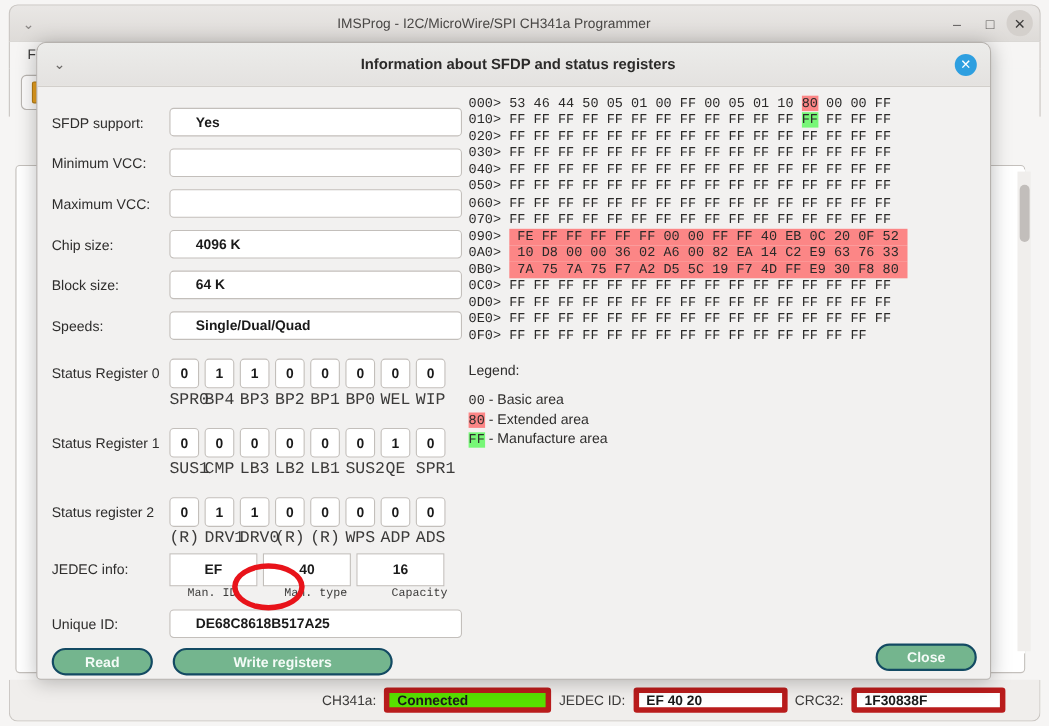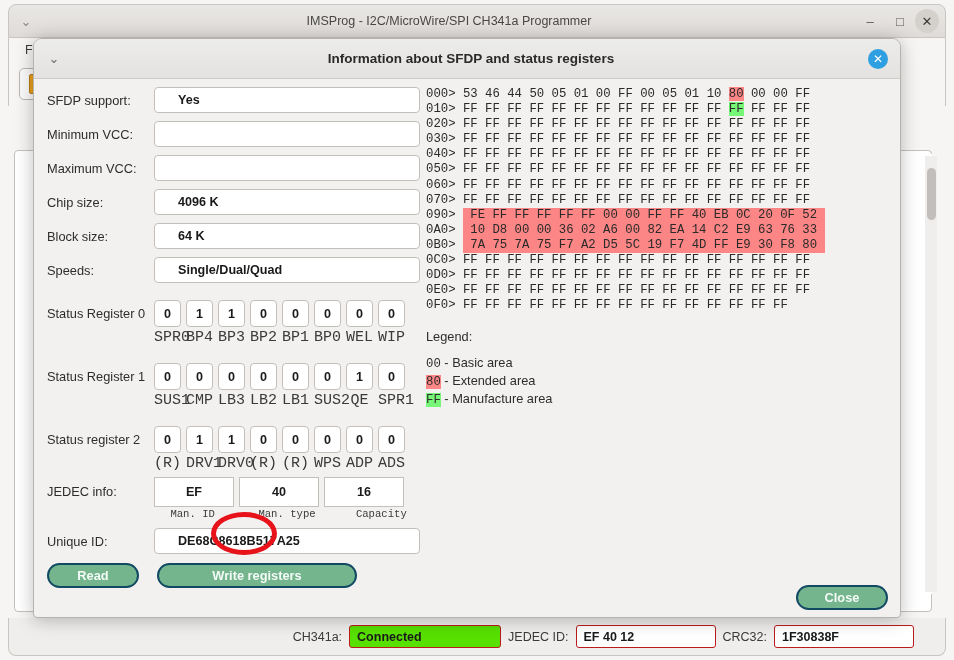--- a/index.html
+++ b/index.html
@@ -112,21 +112,21 @@
     background: #f0eeec;
     border: 1px solid #c9c5c1; border-top: none;
     border-radius: 0 0 8px 8px;
     display: flex; align-items: center;
     justify-content: flex-end;
     padding-right: 31px; gap: 7px;
   }
   .sb-label { font-size: 12.5px; color: #3b3a39; }
   .sb-field {
     height: 23px; background: #ffffff;
-    border: 1px solid #b91c1c; border-radius: 3px;
+    border: 5px solid #b91c1c; border-radius: 3px;
     display: flex; align-items: center;
     padding: 0 7px;
     font-size: 12.5px; font-weight: bold; color: #1a1a1a;
   }
   #sb-conn { width: 152px; background: #58e000; }
   #sb-jedec { width: 140px; }
   #sb-crc { width: 140px; }
 
   
   #dialog {
@@ -162,21 +162,21 @@
 
   #dlg-body { position: relative; height: 539px; }
 
   
   #form-col {
     position: absolute; left: 8px; top: 8px;
     width: 378px; height: 525px;
   }
   .form-row {
     display: flex; align-items: center;
-    height: 26px; margin-bottom: 8px;
+    height: 26px; margin-bottom: 8px; margin-top: 11px;
   }
   .form-label {
     width: 112px; flex: none;
     font-size: 12.8px; color: #2e2d2c;
     padding-left: 5px;
   }
   .form-input {
     flex: 1; height: 26px;
     background: #ffffff;
     border: 1px solid #c3bfbb; border-radius: 4px;
@@ -342,21 +342,21 @@
       <div>.</div>
     </div>
   <div id="bg-scrollbar">
     <div id="bg-scroll-thumb"></div>
   </div>
 
   <div id="statusbar">
     <span class="sb-label">CH341a:</span>
     <span class="sb-field" id="sb-conn">Connected</span>
     <span class="sb-label">JEDEC ID:</span>
-    <span class="sb-field" id="sb-jedec">EF 40 12</span>
+    <span class="sb-field" id="sb-jedec">EF 40 20</span>
     <span class="sb-label">CRC32:</span>
     <span class="sb-field" id="sb-crc">1F30838F</span>
   </div>
 </div>
 
 <div id="dialog">
 
   <div id="dlg-header">
     <span id="dlg-chevron">⌄</span>
     <span id="dlg-title">Information about SFDP and status registers</span>

